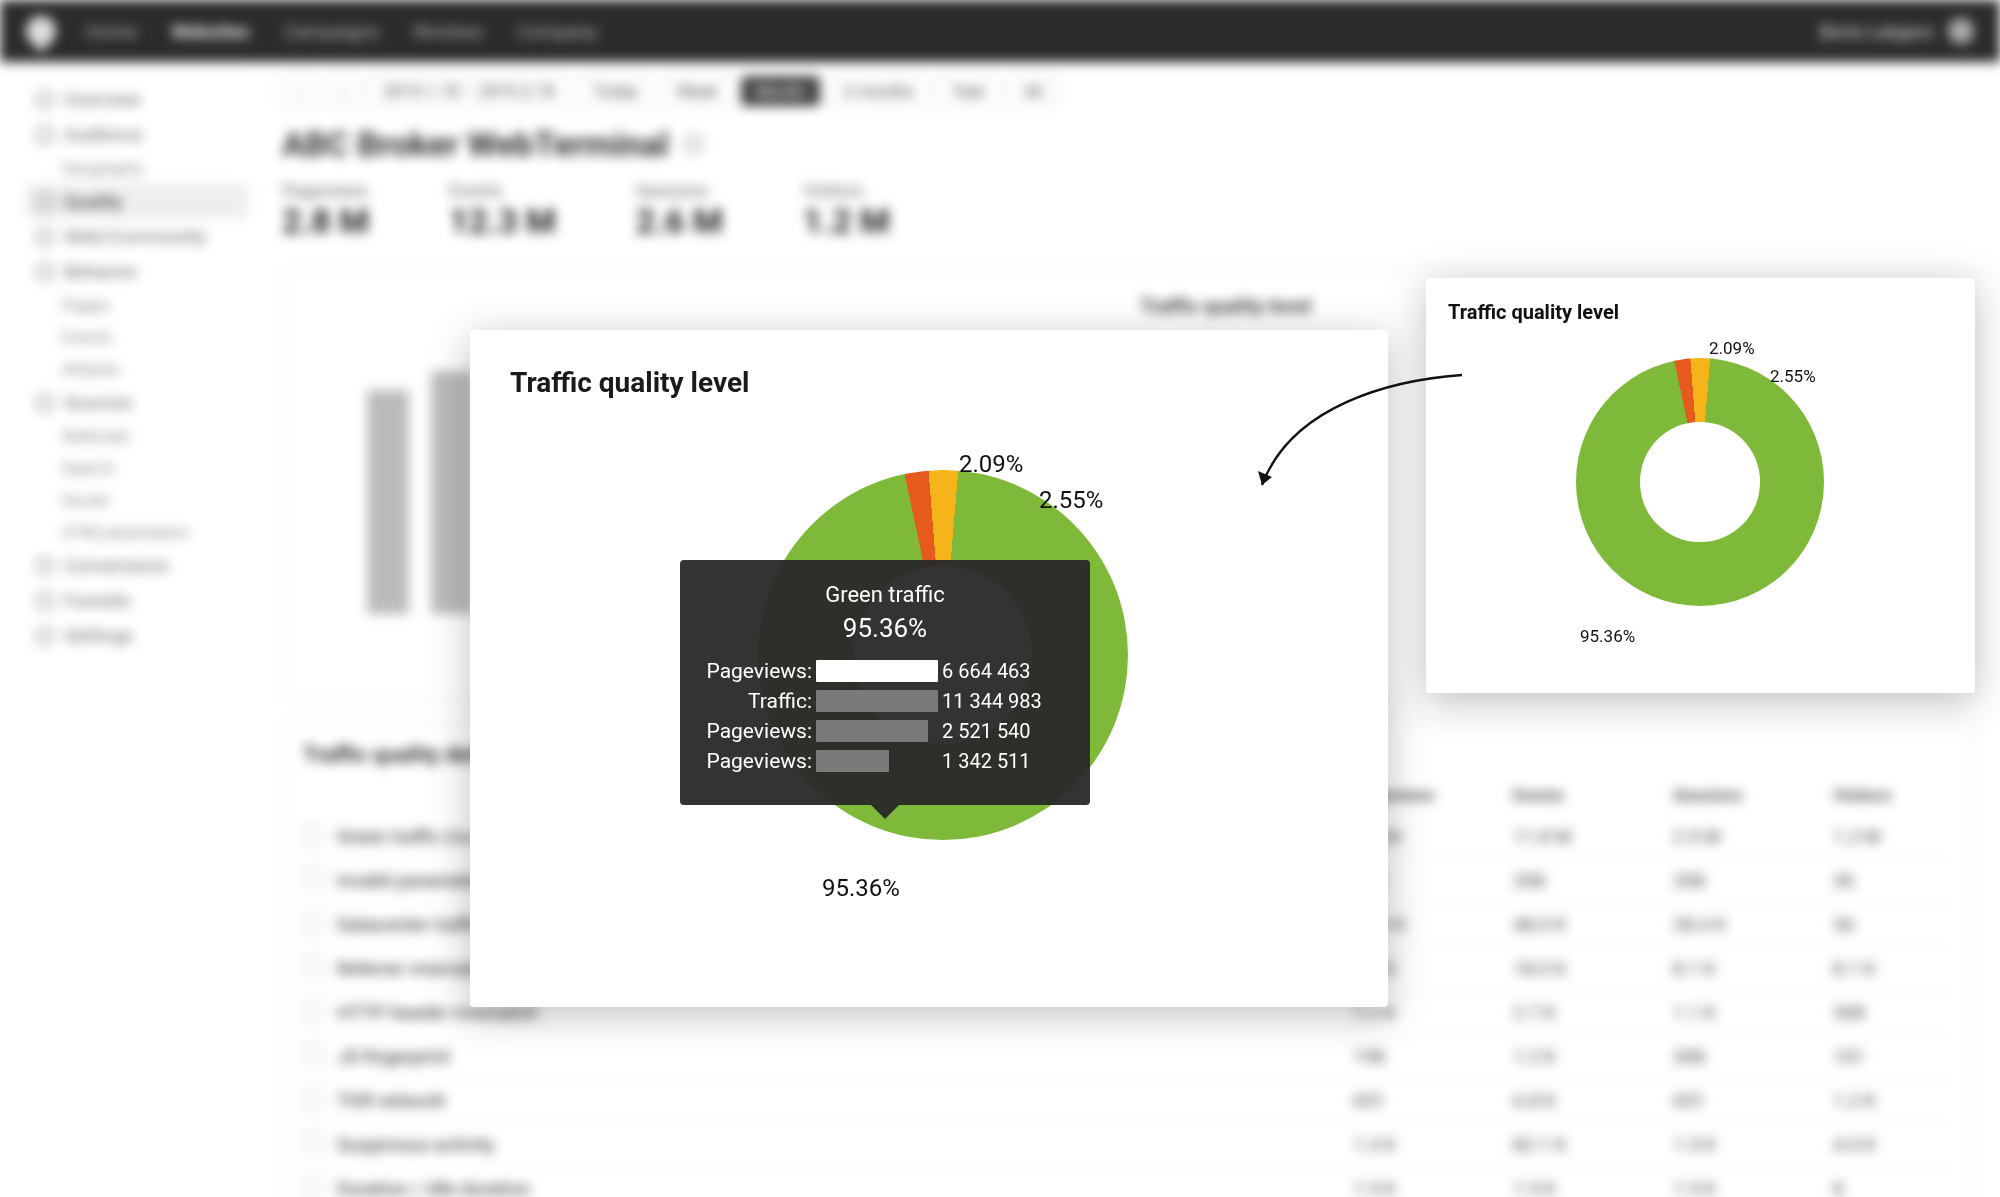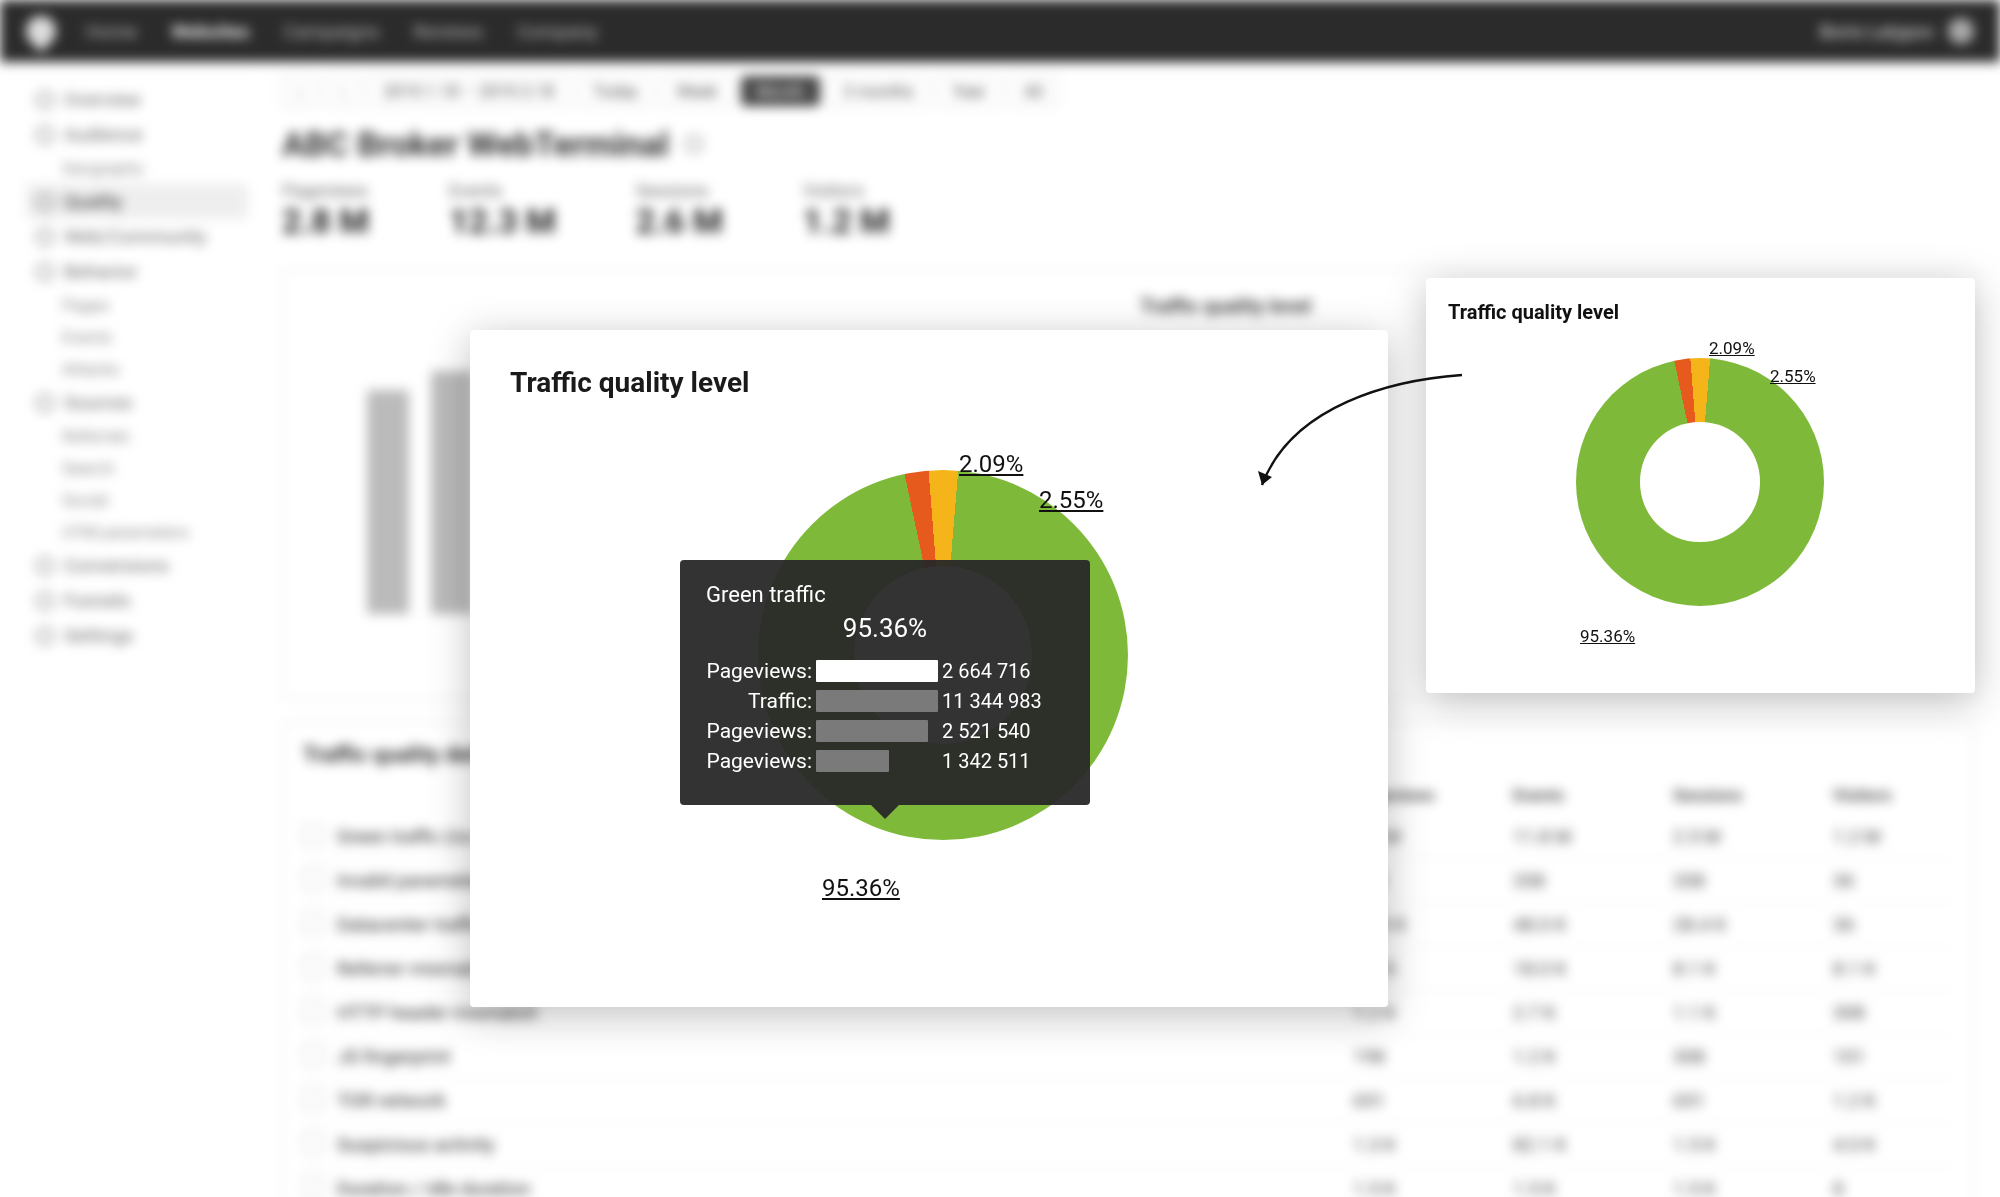--- a/index.html
+++ b/index.html
@@ -123,21 +123,21 @@
       );
       position: relative;
     }
     .donut::after {
       content:"";
       position:absolute;
       inset: calc(var(--sz) * .26);
       background:#fff;
       border-radius:50%;
     }
-    .donut-lbl { position:absolute; font-size: var(--fs, 18px); color:#111; white-space:nowrap;text-decoration:underline;}
+    .donut-lbl { position:absolute; font-size: var(--fs, 18px); color:#111; white-space:nowrap;}
 
     
     .arrow {
       position:absolute;
       left: 1252px; top: 370px;
       width: 220px; height: 120px;
       pointer-events:none;
     }
 
     
@@ -153,21 +153,21 @@
     }
     .tooltip::after {
       content:"";
       position:absolute;
       bottom:-14px; left:50%;
       transform:translateX(-50%);
       border:14px solid transparent;
       border-top-color: rgba(40,40,40,.95);
       border-bottom: none;
     }
-    .tooltip .tt-head { text-align:left; margin-bottom:6px; font-size:22px;}
+    .tooltip .tt-head { text-align:center; margin-bottom:6px; font-size:22px;}
     .tooltip .tt-pct  { text-align:center; font-size:26px; margin-bottom:16px;}
     .tooltip .tt-row {
       display:grid;
       grid-template-columns: 1fr 122px 122px;
       column-gap: 4px;
       align-items:center;
       margin-bottom:6px;
     }
     .tooltip .tt-row .lbl { text-align:right; }
     .tooltip .tt-row .bar {
@@ -433,21 +433,21 @@
   <path d="M10,115 l-4,-14 l14,6 z" fill="#111"></path>
 </svg>
 
 <div class="tooltip">
   <div class="tt-head">Green traffic</div>
   <div class="tt-pct">95.36%</div>
   <div id="tt-rows">
       <div class="tt-row">
         <span class="lbl">Pageviews:</span>
         <span class="bar full" style="--w:100%"></span>
-        <span class="val">2 664 716</span>
+        <span class="val">6 664 463</span>
       </div>
       <div class="tt-row">
         <span class="lbl">Traffic:</span>
         <span class="bar" style="--w:100%"></span>
         <span class="val">11 344 983</span>
       </div>
       <div class="tt-row">
         <span class="lbl">Pageviews:</span>
         <span class="bar" style="--w:92%"></span>
         <span class="val">2 521 540</span>

